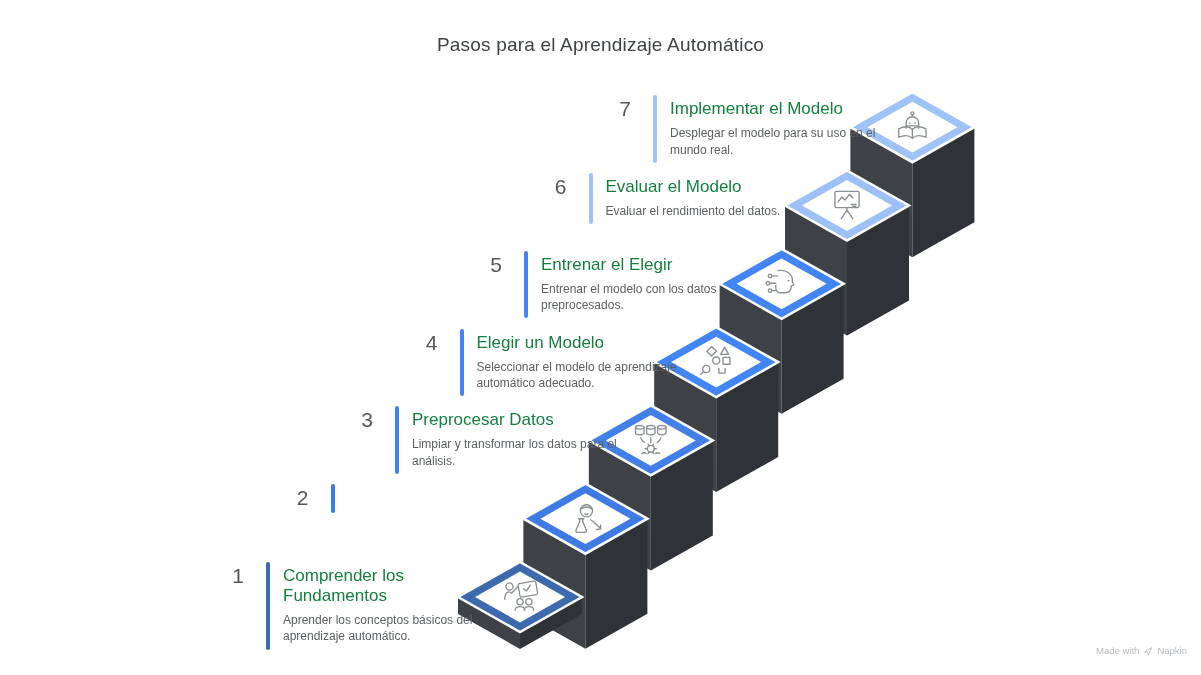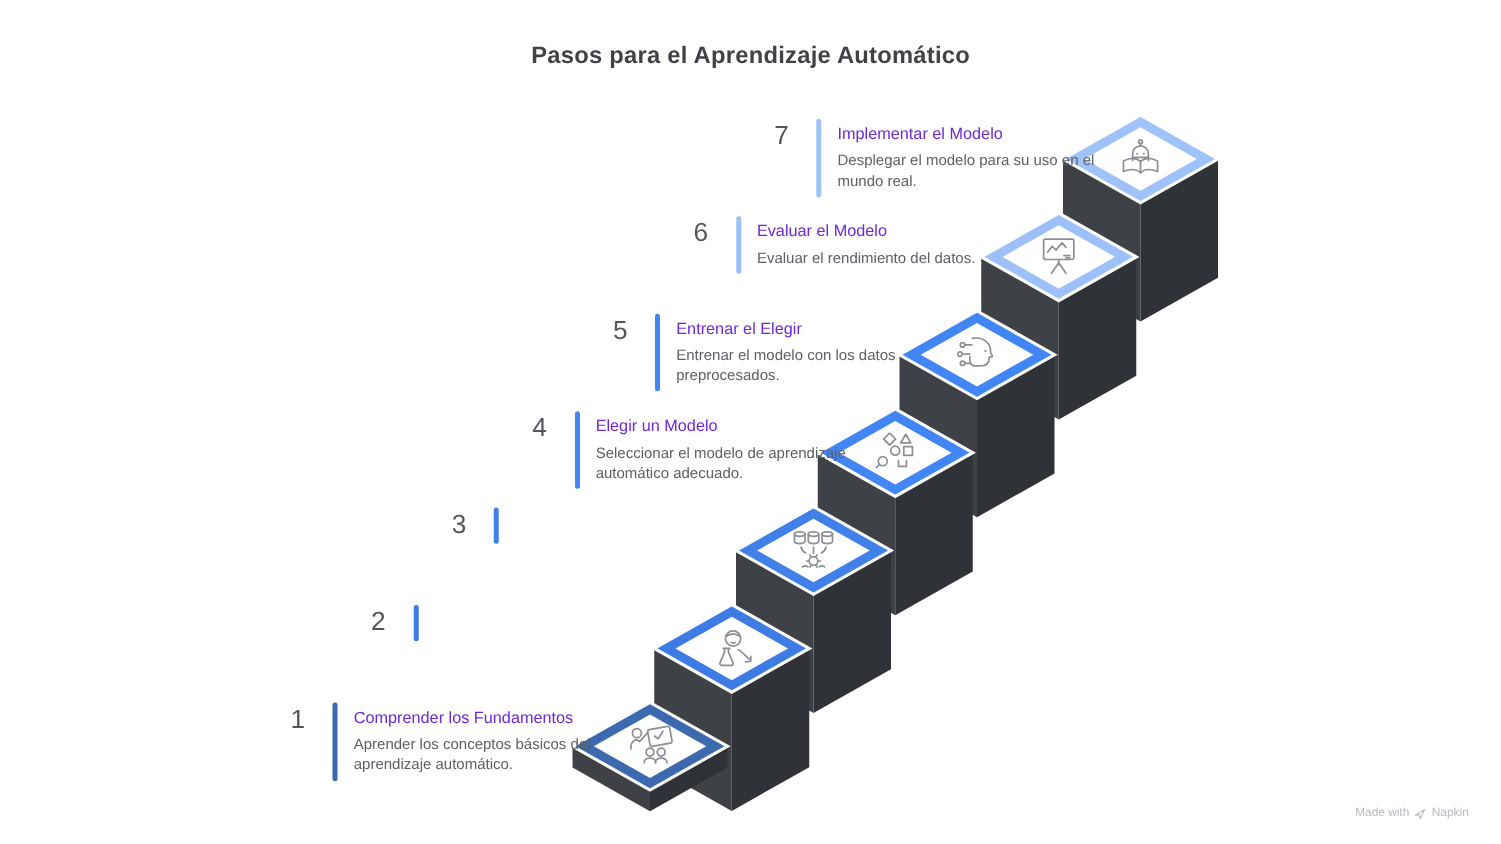--- a/index.html
+++ b/index.html
@@ -4,38 +4,38 @@
 <style>
   html,body{margin:0;padding:0}
   body{
     width:1201px;height:675px;position:relative;overflow:hidden;
     background:#ffffff;
     font-family:"Liberation Sans", sans-serif;
   }
   .canvas{position:absolute;inset:0}
   .diagram-title{
     position:absolute;top:34px;left:0;width:100%;margin:0;
-    text-align:center;font-size:19px;font-weight:700;color:#3f4347;letter-spacing:.2px;
+    text-align:center;font-size:19px;font-weight:400;color:#3f4347;letter-spacing:.2px;
   }
   #stairs{position:absolute;left:0;top:0}
   #steps-text{position:absolute;inset:0}
   .step-text{position:absolute;display:flex;align-items:flex-start}
   .step-num{
     width:26px;text-align:right;font-size:21px;color:#53565a;
     line-height:1;margin-top:-1px;margin-right:22px;flex:0 0 auto;
   }
   .step-bar{
     width:4px;border-radius:2px;align-self:stretch;flex:0 0 auto;
     margin-right:13px;margin-top:-4px;margin-bottom:-5px;
   }
   .step-copy{width:206px}
-  .step-title{font-size:13px;color:#6d28d9;margin-bottom:6px}
+  .step-title{font-size:17px;color:#15803d;margin-bottom:6px}
   .step-desc{font-size:12px;color:#5c6064;line-height:1.36}
   .footer{
-    position:absolute;right:26px;top:645px;display:flex;align-items:center;gap:4px;
+    position:absolute;right:14px;top:645px;display:flex;align-items:center;gap:4px;
     font-size:9.5px;color:#b6babe;
   }
   .footer svg{display:block}
 </style>
 </head>
 <body>
 
 <div class="canvas">
   <h1 class="diagram-title">Pasos para el Aprendizaje Automático</h1>
 
@@ -157,20 +157,24 @@
           <div class="step-desc">Aprender los conceptos básicos del aprendizaje automático.</div>
         </div>
       </div>
       <div class="step-text" style="left: 282.5px; top: 488.2px;">
         <div class="step-num">2</div>
         <div class="step-bar" style="background:#3f7be4"></div>
       </div>
       <div class="step-text" style="left: 347px; top: 410.4px;">
         <div class="step-num">3</div>
         <div class="step-bar" style="background:#4180e8"></div>
+        <div class="step-copy">
+          <div class="step-title">Preprocesar Datos</div>
+          <div class="step-desc">Limpiar y transformar los datos para el análisis.</div>
+        </div>
       </div>
       <div class="step-text" style="left: 411.5px; top: 332.6px;">
         <div class="step-num">4</div>
         <div class="step-bar" style="background:#4285f4"></div>
         <div class="step-copy">
           <div class="step-title">Elegir un Modelo</div>
           <div class="step-desc">Seleccionar el modelo de aprendizaje automático adecuado.</div>
         </div>
       </div>
       <div class="step-text" style="left: 476px; top: 254.8px;">

